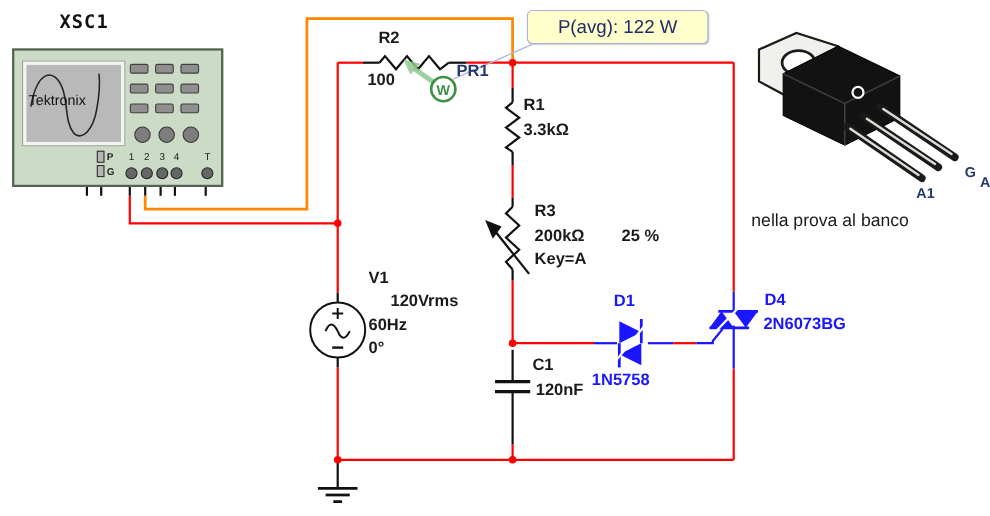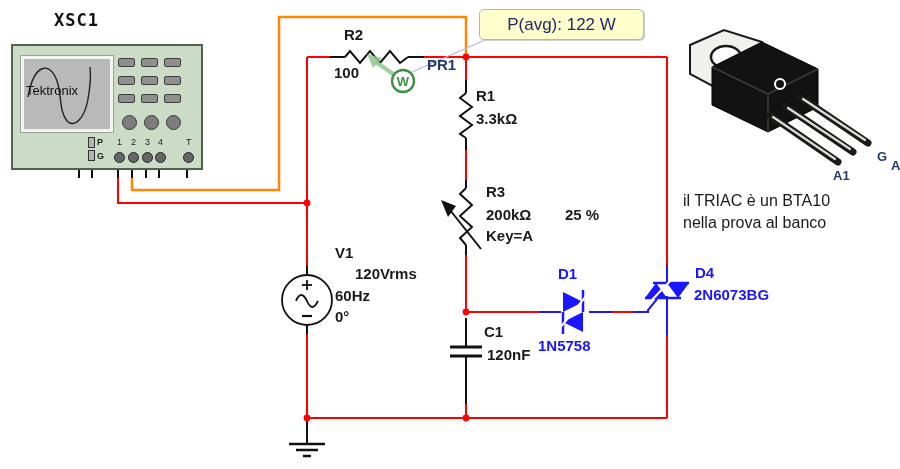--- a/index.html
+++ b/index.html
@@ -194,21 +194,21 @@
     <div class="term-dot" style="left:115px;top:106px;"></div>
     <div class="term-dot" style="left:129px;top:106px;"></div>
     <div class="term-dot" style="left:142px;top:106px;"></div>
     <div class="term-dot" style="left:170px;top:106px;"></div>
   </div>
 
   <div class="abs" id="callout">P(avg): 122 W</div>
 
   <div class="lbl" style="left:344px;top:27px;text-align:right;">R2</div>
   <div class="lbl" style="left:334px;top:65px;">100</div>
-  <div class="lbl lbl-navy" style="left:415px;top:57px;margin-left:12px;">PR1</div>
+  <div class="lbl lbl-navy" style="left:415px;top:57px;">PR1</div>
 
   <div class="lbl" style="left:476px;top:88px;">R1</div>
   <div class="lbl" style="left:476px;top:111px;text-align:right;">3.3kΩ</div>
 
   <div class="lbl" style="left:486px;top:184px;">R3</div>
   <div class="lbl" style="left:486px;top:207px;">200kΩ</div>
   <div class="lbl" style="left:565px;top:207px;">25 %</div>
   <div class="lbl" style="left:486px;top:228px;">Key=A</div>
 
   <div class="lbl" style="left:335px;top:245px;text-align:right;">V1</div>
@@ -240,17 +240,16 @@
       <line x1="108" y1="86" x2="170" y2="127" stroke="#dcdcd4" stroke-width="2.2"></line>
       <line x1="120" y1="75" x2="188" y2="121" stroke="#1a1a1a" stroke-width="7"></line>
       <line x1="123" y1="77" x2="185" y2="118" stroke="#dcdcd4" stroke-width="2.2"></line>
     </g>
   </svg>
   <div class="lbl lbl-navy" style="left:833px;top:169px;font-size:13px;">A1</div>
   <div class="lbl lbl-navy" style="left:855px;top:159px;font-size:13px;margin-left:36px;">A2</div>
   <div class="lbl lbl-navy" style="left:877px;top:150px;font-size:13px;">G</div>
 
   <div class="abs" id="caption">
-    <div>il TRIAC è un BTA10</div>
     <div>nella prova al banco</div>
   </div>
 
 </div>
 
 </body></html>

